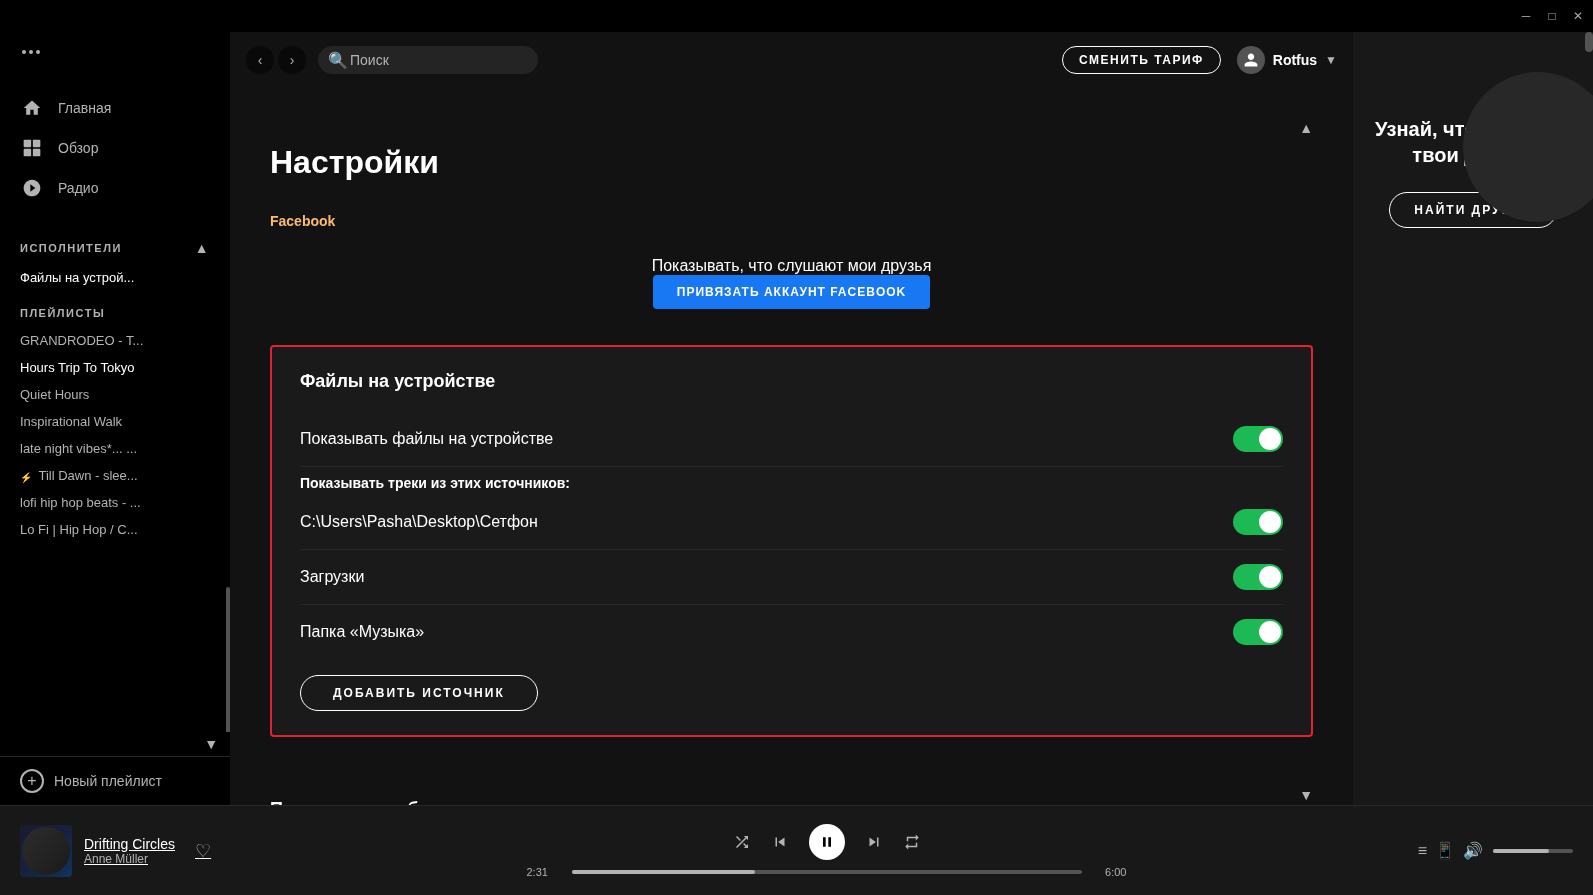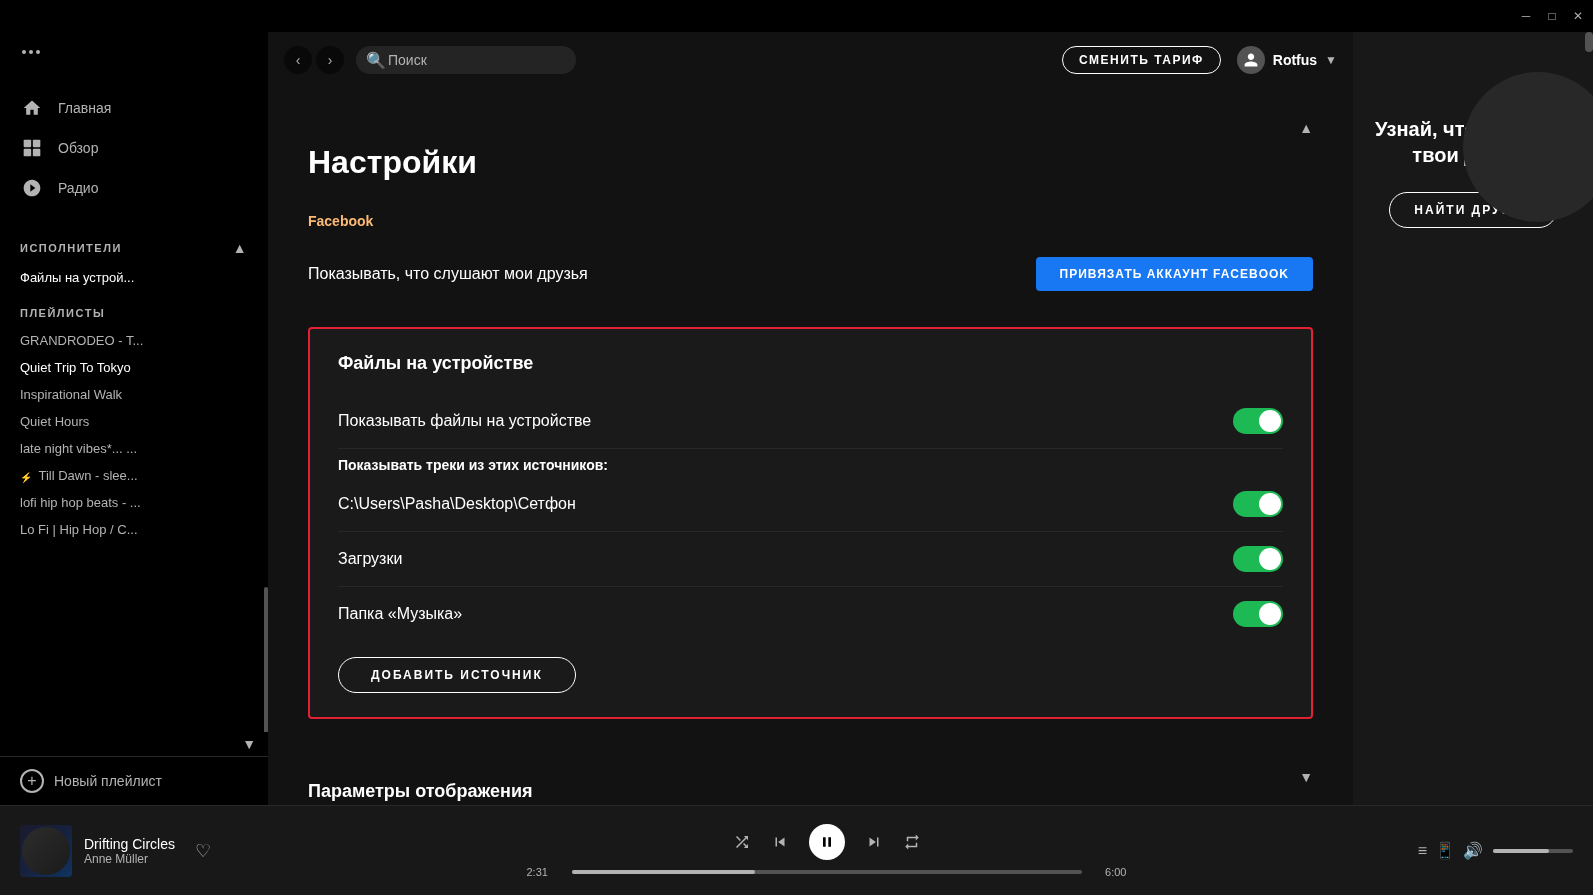--- a/index.html
+++ b/index.html
@@ -42,21 +42,21 @@
 
     
     .app-body {
       display: flex;
       flex: 1;
       overflow: hidden;
     }
 
     
     .sidebar {
-      width: 268px;
+      width: 230px;
       background: #000;
       display: flex;
       flex-direction: column;
       flex-shrink: 0;
       overflow: hidden;
     }
     .sidebar-nav {
       padding: 16px 0;
     }
     .sidebar-nav-item {
@@ -270,20 +270,21 @@
       font-size: 14px;
       font-weight: 700;
       color: #fdba74;
       margin-bottom: 16px;
     }
     .facebook-row {
       display: flex;
       align-items: center;
       justify-content: space-between;
       padding: 12px 0;
+      flex-direction: column;
     }
     .fb-connect-btn {
       background: #1877F2;
       color: #fff;
       border: none;
       border-radius: 4px;
       padding: 10px 24px;
       font-size: 12px;
       font-weight: 700;
       letter-spacing: 1px;
@@ -413,20 +414,21 @@
       align-items: center;
       padding: 0 20px;
       flex-shrink: 0;
       gap: 0;
     }
     .player-track {
       display: flex;
       align-items: center;
       gap: 12px;
       width: 280px;
+      text-decoration: underline;
     }
     .track-thumb {
       width: 52px;
       height: 52px;
       border-radius: 4px;
       background: #282828;
       display: flex;
       align-items: center;
       justify-content: center;
       flex-shrink: 0;
@@ -616,27 +618,27 @@
       <span>ПЛЕЙЛИСТЫ</span>
     </div>
 
     <div class="sidebar-playlists">
       <div class="scrollbar-area"></div>
 
       <div class="playlist-item">
         <span>GRANDRODEO - T...</span>
       </div>
       <div class="playlist-item active">
-        <span>Quiet Trip To Tokyo</span>
+        <span>Hours Trip To Tokyo</span>
+      </div>
+      <div class="playlist-item">
+        <span>Quiet Hours</span>
       </div>
       <div class="playlist-item">
         <span>Inspirational Walk</span>
-      </div>
-      <div class="playlist-item">
-        <span>Quiet Hours</span>
       </div>
       <div class="playlist-item">
         <span>late night vibes*... ...</span>
       </div>
       <div class="playlist-item">
         <span style="font-size:10px;">⚡</span>
         <span>Till Dawn - slee...</span>
       </div>
       <div class="playlist-item">
         <span>lofi hip hop beats - ...</span>

